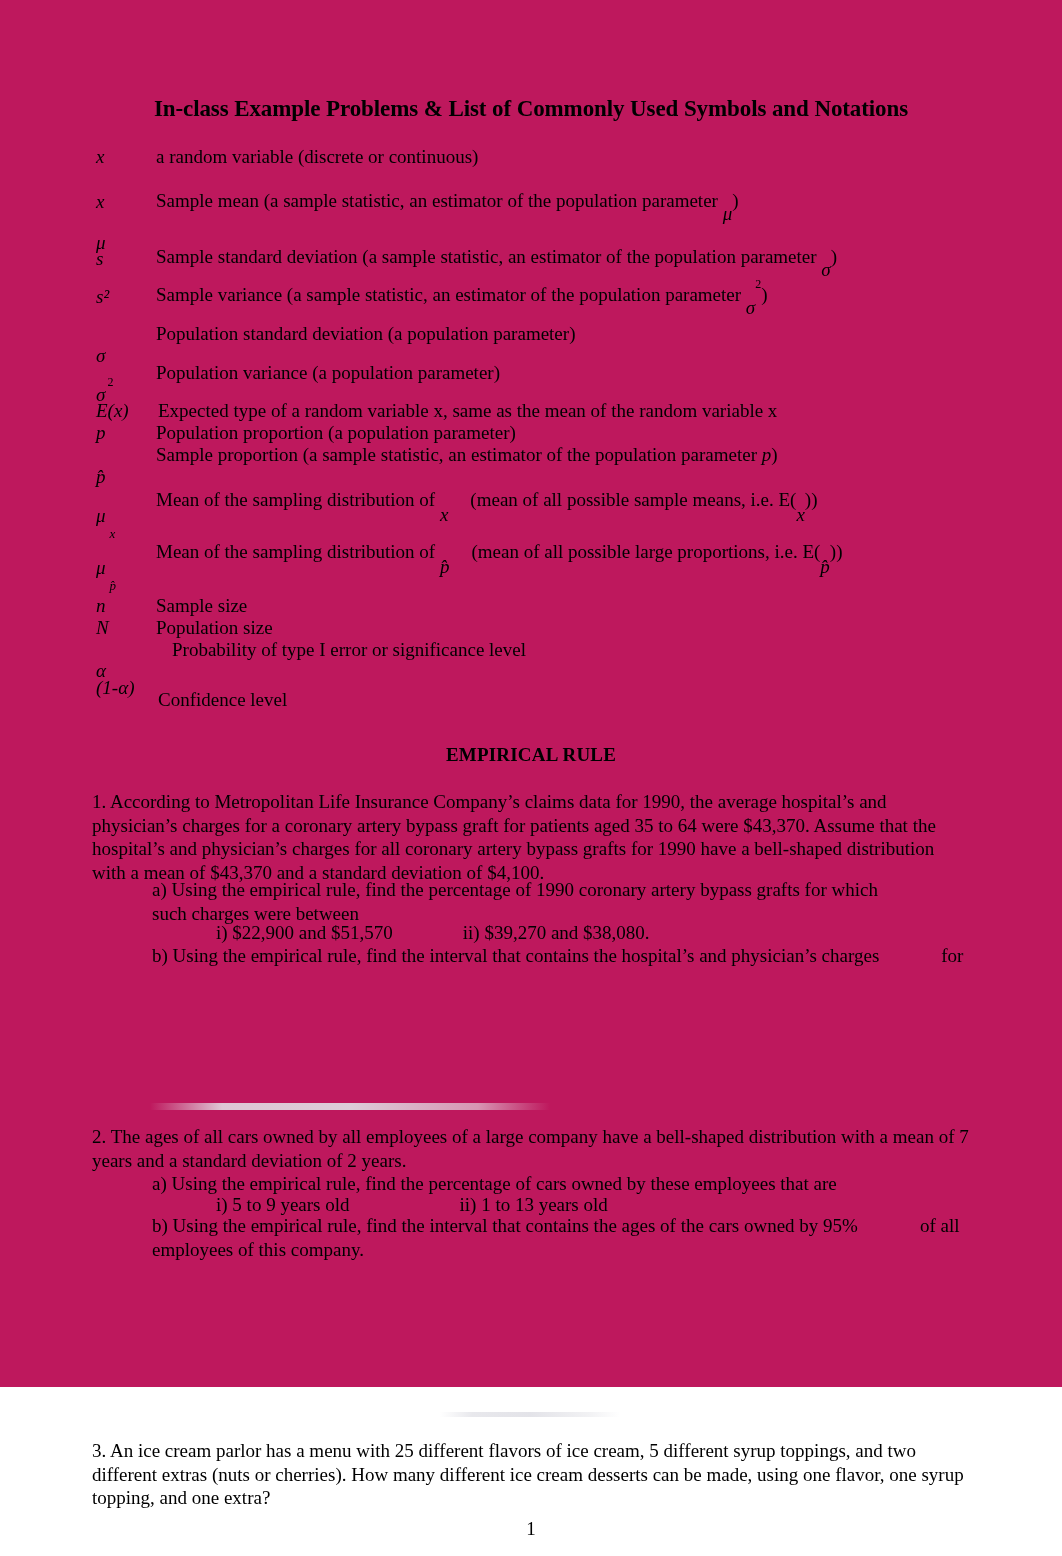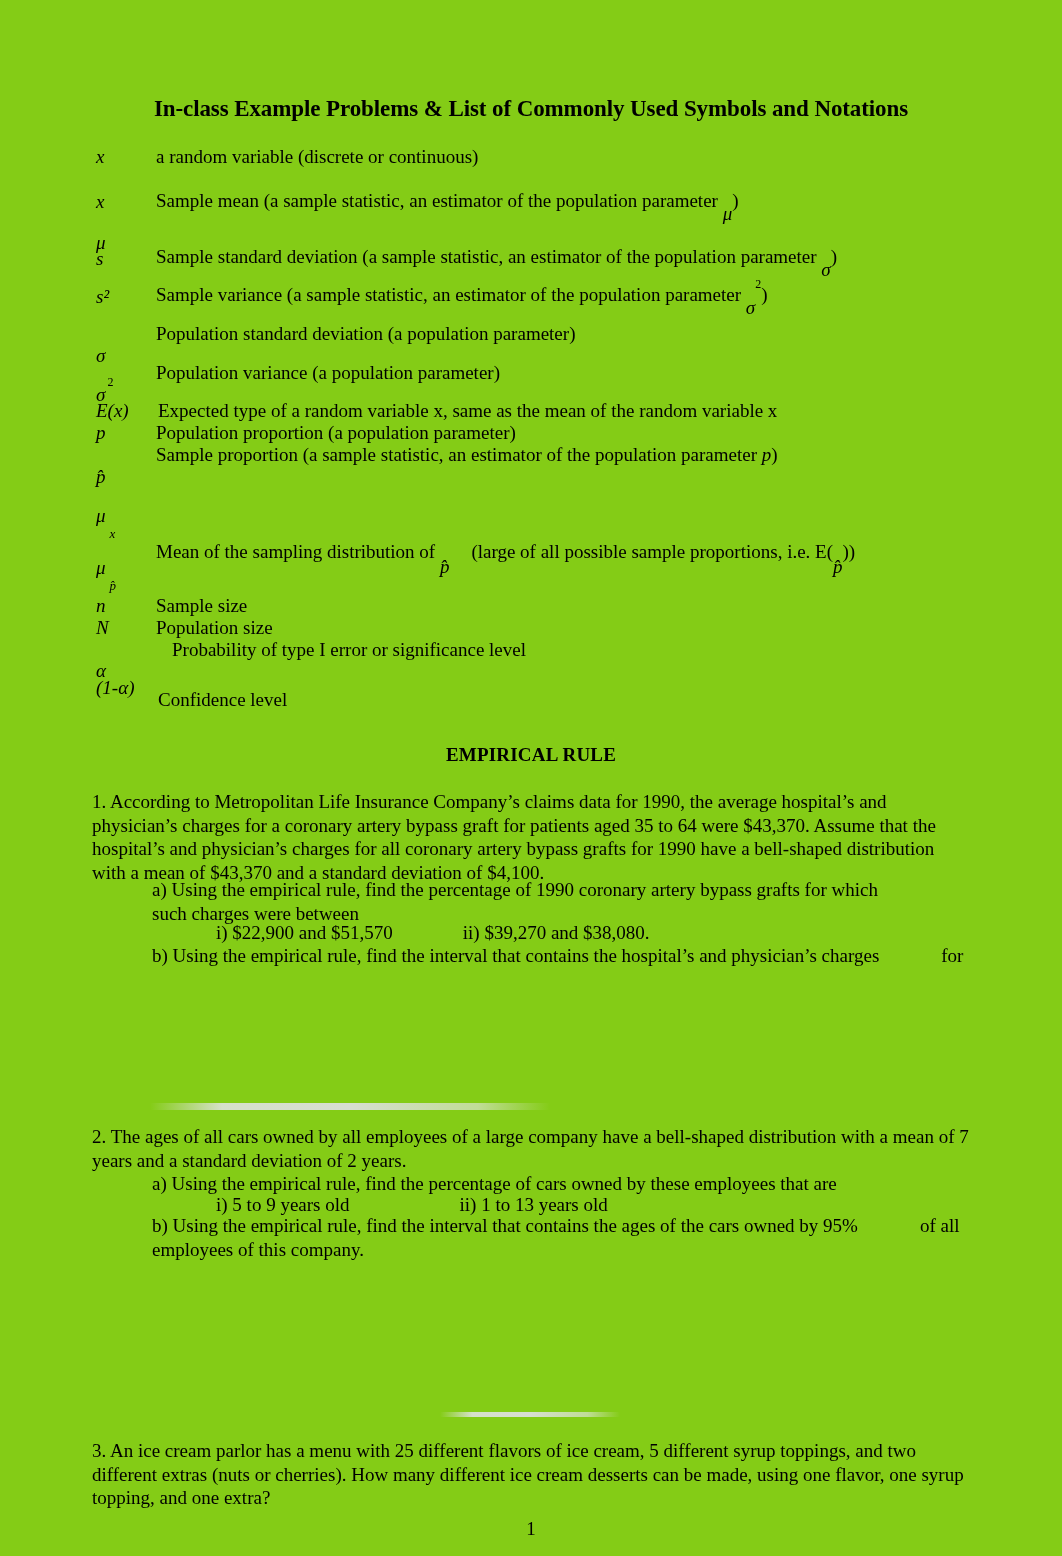--- a/index.html
+++ b/index.html
@@ -13,22 +13,22 @@
     height: 1556px;
     position: relative;
     font-family: "Liberation Serif", "DejaVu Serif", serif;
     color: #000000;
     overflow: hidden;
   }
 
   .page {
     position: relative;
     width: 1062px;
-    height: 1556px;
-    background: #84cc16;
+    height: 1387px;
+    background: #be185d;
   }
 
   
   .doc-title {
     position: absolute;
     left: 0;
     top: 96px;
     width: 1062px;
     text-align: center;
     font-size: 23px;
@@ -190,25 +190,26 @@
       <span class="sym-desc" style="top:0;">Population proportion (a population parameter)</span>
     </div>
 
     <div class="sym-row" style="height:45px;">
       <span class="sym-key it" style="top:22px;">p̂</span>
       <span class="sym-desc" style="top:0;"><span>Sample proportion (a sample statistic, an estimator of the population parameter </span><span class="it">p</span><span>)</span></span>
     </div>
 
     <div class="sym-row" style="height:52px;">
       <span class="sym-key grk" style="top:16px;"><span>μ</span><span class="sub-mu">x</span></span>
+      <span class="sym-desc" style="top:0;"><span>Mean of the sampling distribution of </span><span class="it drop" style="top:15px;">x</span><span class="gap-sm"></span><span>(mean of all possible sample means, i.e. E(</span><span class="it drop" style="top:15px;">x</span><span>))</span></span>
     </div>
 
     <div class="sym-row" style="height:54px;">
       <span class="sym-key grk" style="top:16px;"><span>μ</span><span class="sub-mu">p̂</span></span>
-      <span class="sym-desc" style="top:0;"><span>Mean of the sampling distribution of </span><span class="it drop" style="top:15px;">p̂</span><span class="gap-sm"></span><span>(large of all possible sample proportions, i.e. E(</span><span class="it drop" style="top:15px;">p̂</span><span>))</span></span>
+      <span class="sym-desc" style="top:0;"><span>Mean of the sampling distribution of </span><span class="it drop" style="top:15px;">p̂</span><span class="gap-sm"></span><span>(mean of all possible large proportions, i.e. E(</span><span class="it drop" style="top:15px;">p̂</span><span>))</span></span>
     </div>
 
     <div class="sym-row" style="height:22px;">
       <span class="sym-key it" style="top:0;">n</span>
       <span class="sym-desc" style="top:0;">Sample size</span>
     </div>
 
     <div class="sym-row" style="height:22px;">
       <span class="sym-key it" style="top:0;">N</span>
       <span class="sym-desc" style="top:0;">Population size</span>

